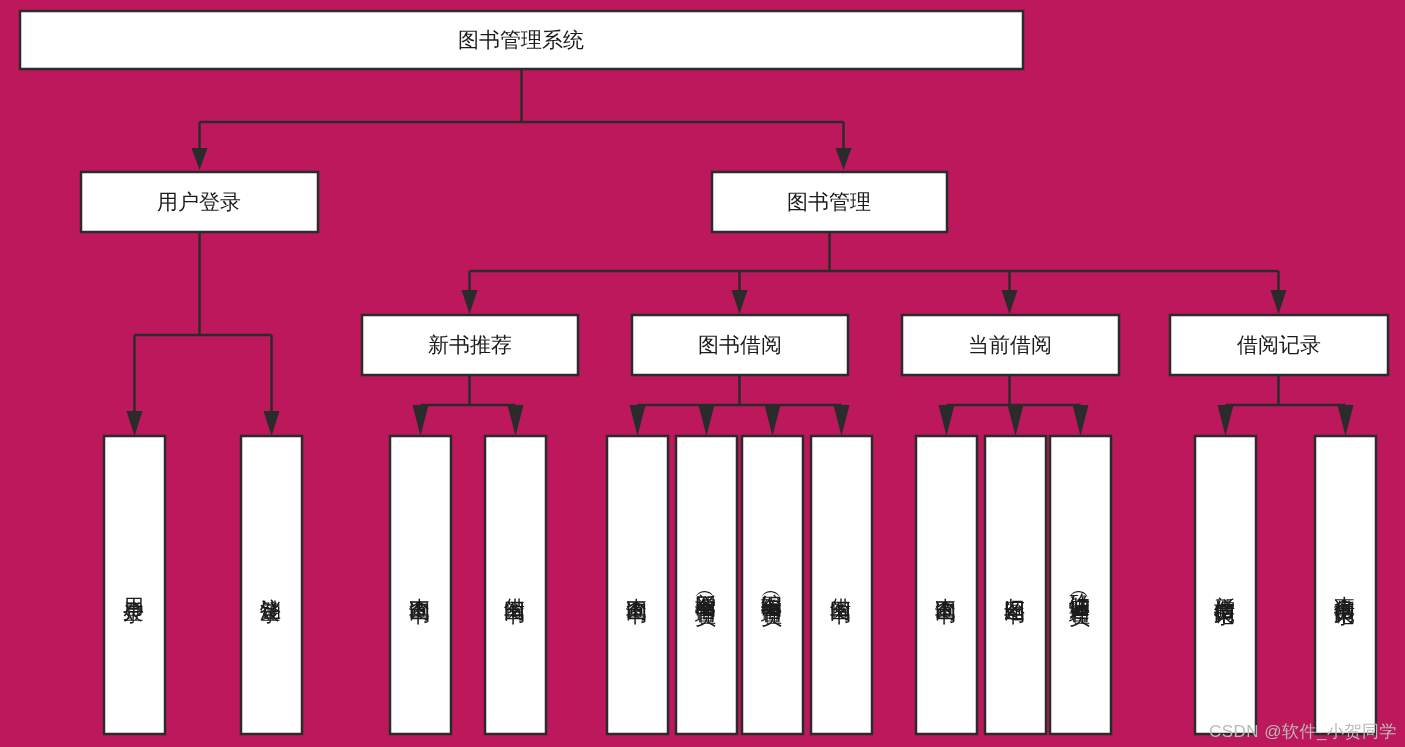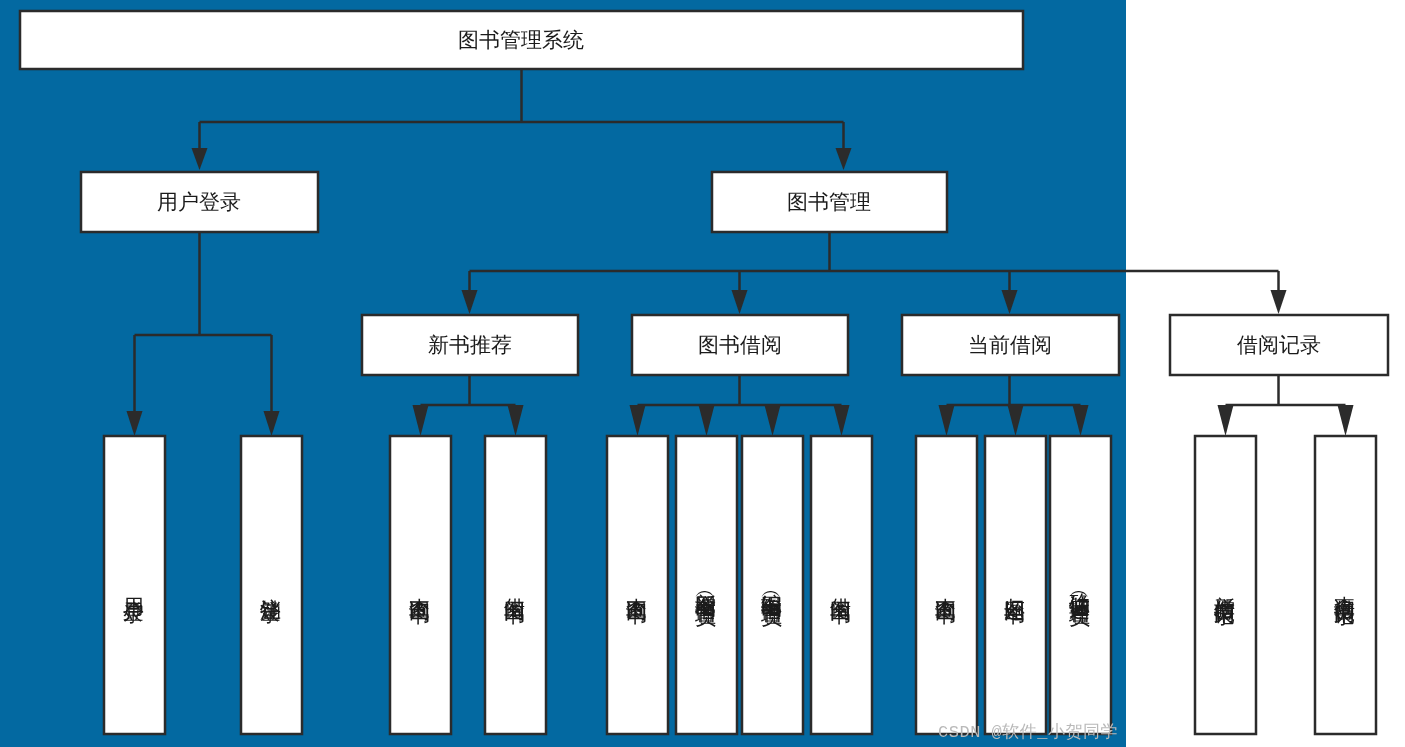--- a/index.html
+++ b/index.html
@@ -8,23 +8,23 @@
     background: #ffffff;
   }
   body {
     width: 1405px;
     height: 747px;
     font-family: "Liberation Sans", "DejaVu Sans", sans-serif;
     overflow: hidden;
   }
   #diagram-root {
     position: relative;
-    width: 1126px;
+    width: 1405px;
     height: 747px;
-    background: #0369a1;
+    background: #be185d;
     text-align: right;
   }
   svg.diagram {
     position: absolute;
     top: 0;
     left: 0;
     width: 1405px;
     height: 747px;
   }
   .node-rect {
@@ -56,21 +56,21 @@
     writing-mode: vertical-rl;
     text-orientation: upright;
     text-anchor: middle;
     dominant-baseline: central;
     letter-spacing: 2px;
   }
   .watermark {
     position: absolute;
     right: 8px;
     bottom: 4px;
-    font-family: Liberation Mono, monospace;
+    font-family: Liberation Sans, sans-serif;
     font-size: 17px;
     color: #b9b9b9;
     white-space: nowrap;
     letter-spacing: 0.5px;
     margin-top: 28px;
   }
 </style>
 </head>
 <body>
 

